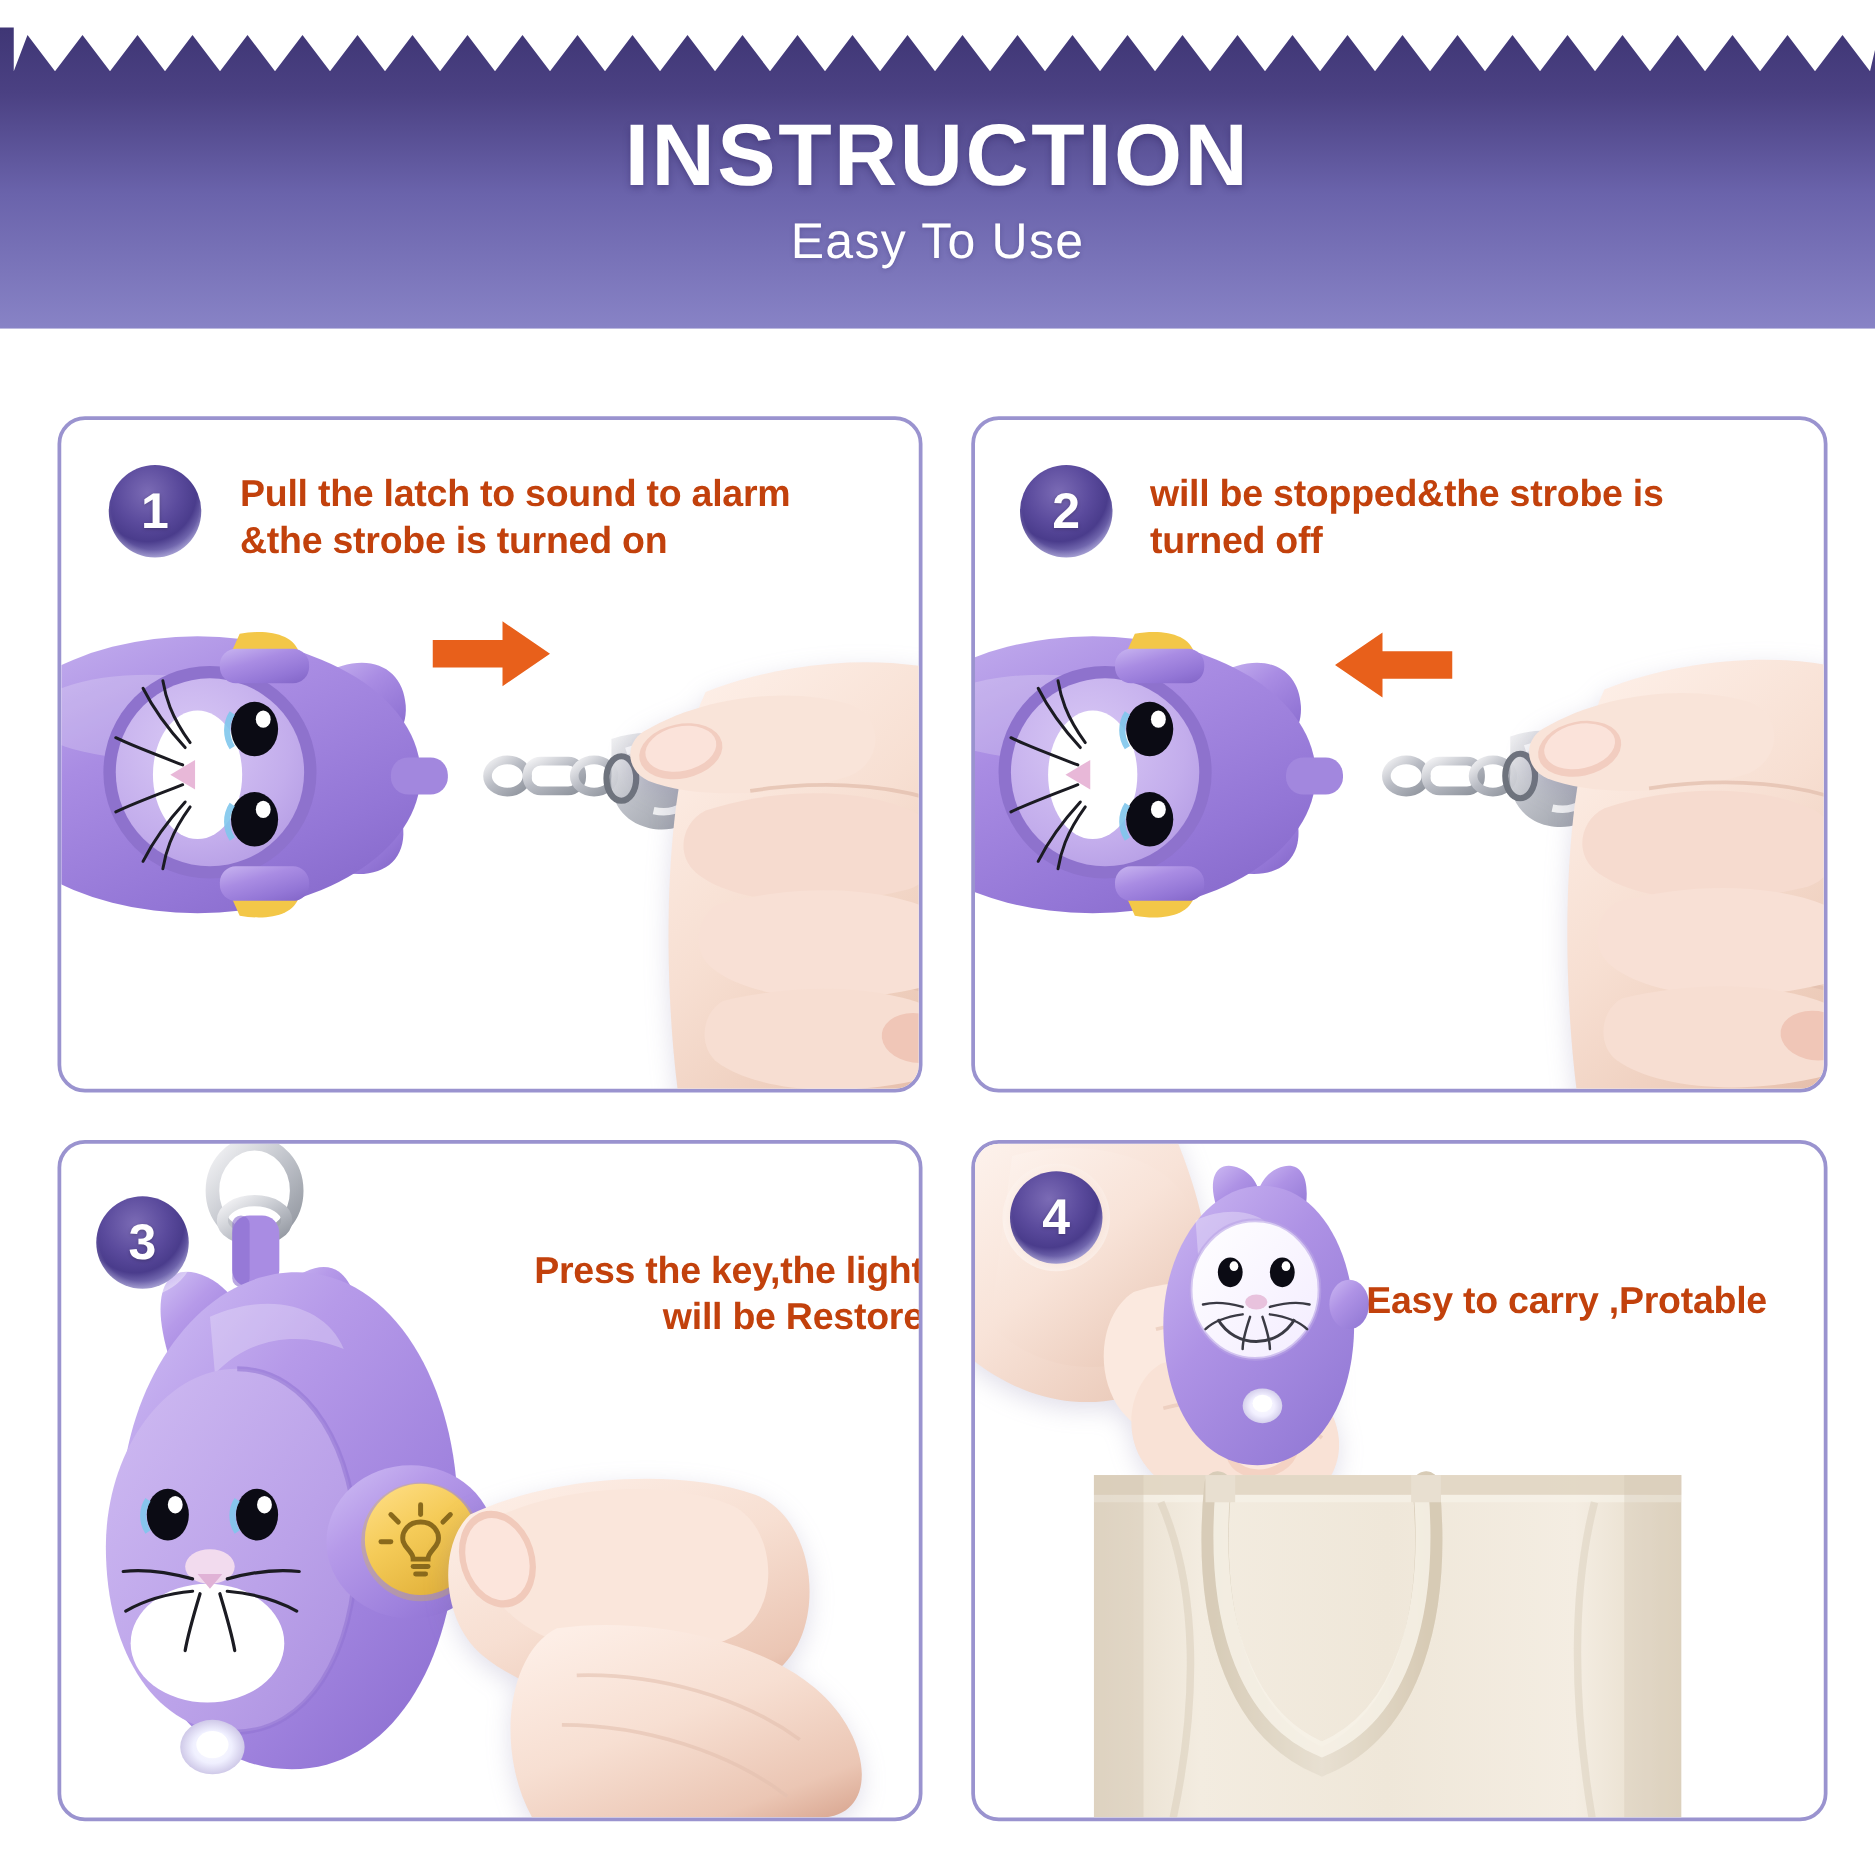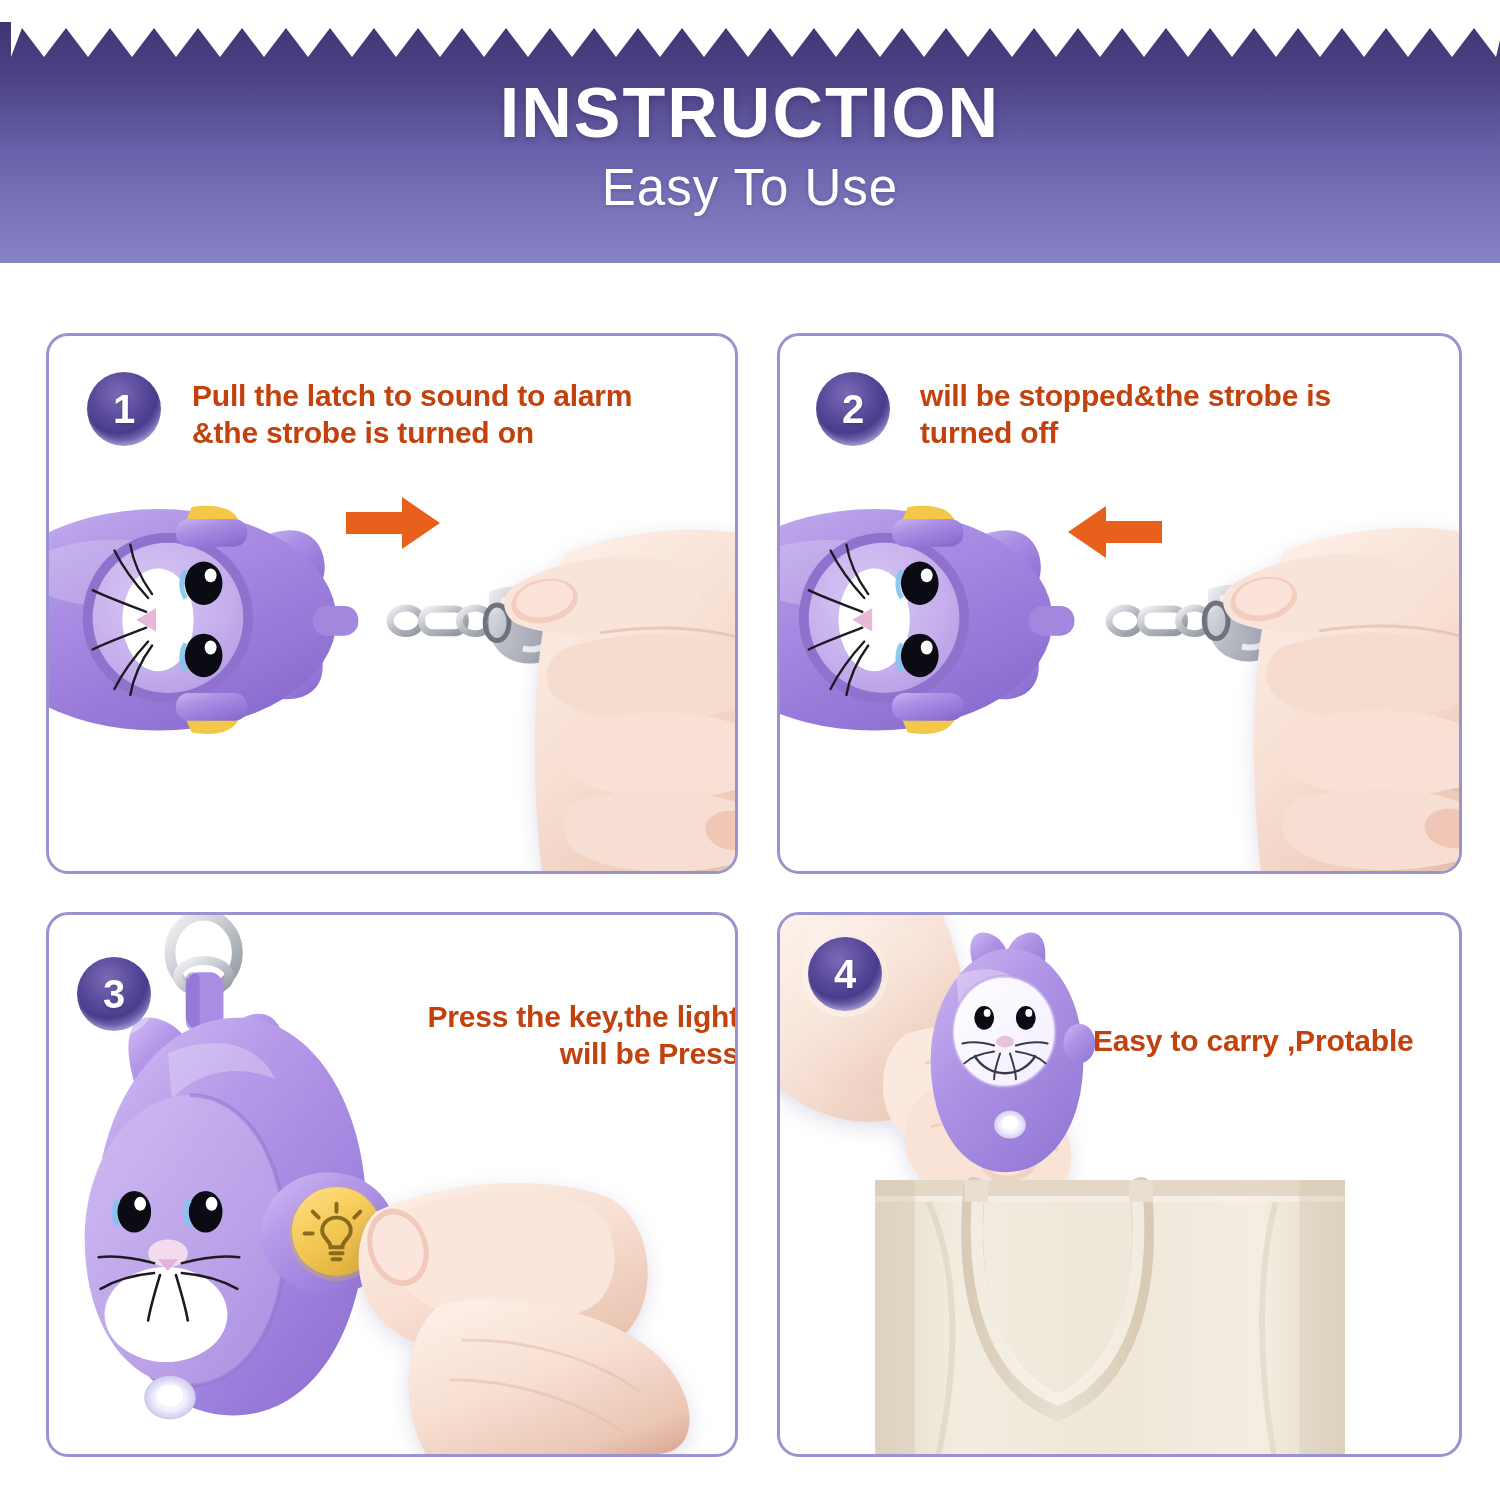--- a/index.html
+++ b/index.html
@@ -27,21 +27,21 @@
   .title {
     color:#ffffff;
     font-size:70px;
     font-weight:bold;
     letter-spacing:2px;
     line-height:1.0;
     text-shadow:0 2px 6px rgba(40,30,90,0.35);
   }
   .subtitle {
     color:#ffffff;
-    font-size:51px;
+    font-size:40px;
     font-weight:400;
     letter-spacing:1px;
     margin-top:14px;
     line-height:1.0;
     text-shadow:0 1px 4px rgba(40,30,90,0.25);
   }
 
   
   .grid {
     position:absolute;
@@ -378,21 +378,21 @@
       </g>
     </svg>
   </div>
 
   <div class="panel p3">
     <div class="badge" style="left:28px; top:42px;">
       <span>3</span>
     </div>
     <div class="step-text" style="left:310px; top:84px; width:380px;text-align:right;">
       <div>Press the key,the light</div>
-      <div>will be Press</div>
+      <div>will be Restore</div>
     </div>
 
     <svg class="scene" viewBox="0 0 692 545" preserveAspectRatio="none">
       <defs>
         <linearGradient id="bodyG3" x1="0.1" y1="0" x2="0.95" y2="1">
           <stop offset="0%" stop-color="#cdbbf3"></stop>
           <stop offset="30%" stop-color="#b69ae9"></stop>
           <stop offset="70%" stop-color="#9e81dd"></stop>
           <stop offset="100%" stop-color="#8a6ccf"></stop>
         </linearGradient>

